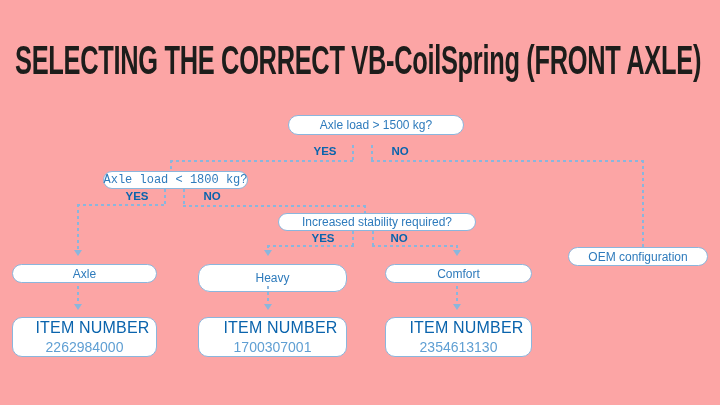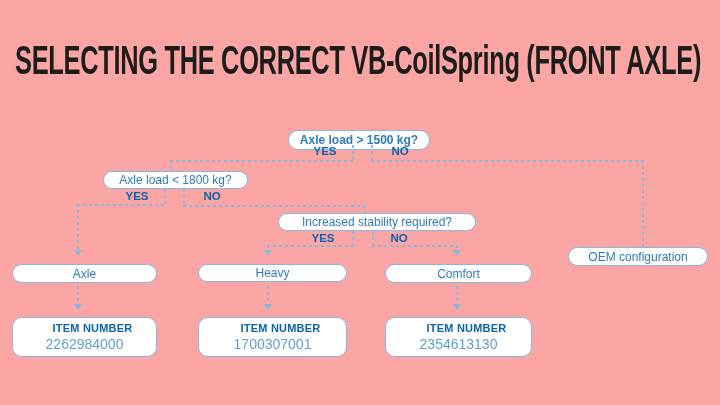--- a/index.html
+++ b/index.html
@@ -22,53 +22,53 @@
   .pill{
     position:absolute;border:1.5px solid var(--line);border-radius:12px;
     display:flex;align-items:center;justify-content:center;
     color:var(--qtext);font-size:12px;background:#fff;white-space:nowrap;
   }
   .itembox{
     position:absolute;border:1.5px solid var(--line);border-radius:10px;
     display:flex;flex-direction:column;align-items:center;justify-content:center;
     background:#fff;gap:2px;
   }
-  .itembox .head{color:var(--bold-blue);font-weight:bold;font-size:11px;letter-spacing:0.2px;padding-left:16px;}
+  .itembox .head{color:var(--bold-blue);font-weight:normal;font-size:16px;letter-spacing:0.2px;padding-left:16px;}
   .itembox .num{color:var(--num-blue);font-size:14px;}
   .branch{
     position:absolute;width:40px;text-align:center;
     color:var(--bold-blue);font-weight:bold;font-size:11.5px;white-space:nowrap;
   }
   .hline{position:absolute;height:2px;
     background:repeating-linear-gradient(90deg,var(--line) 0 3px,transparent 3px 6px);}
   .vline{position:absolute;width:2px;
     background:repeating-linear-gradient(180deg,var(--line) 0 3px,transparent 3px 6px);}
   .arrow{position:absolute;width:0;height:0;
     border-left:4.5px solid transparent;border-right:4.5px solid transparent;
     border-top:6.5px solid var(--line);}
 </style>
 </head>
 <body>
 
 <div class="stage">
 
   <div class="title">SELECTING THE CORRECT VB-CoilSpring (FRONT AXLE)</div>
 
-  <div class="pill" style="left:288px;top:130px;width:142px;height:20px;font-weight:bold;">Axle load &gt; 1500 kg?</div>
+  <div class="pill" style="left:288px;top:115px;width:176px;height:20px;">Axle load &gt; 1500 kg?</div>
   <div class="branch" style="left:305px;top:145px;">YES</div>
   <div class="branch" style="left:380px;top:145px;">NO</div>
   <div class="vline" style="left:352px;top:145px;height:17px;"></div>
   <div class="vline" style="left:371px;top:145px;height:17px;"></div>
   <div class="hline" style="left:170px;top:160px;width:184px;"></div>
   <div class="vline" style="left:170px;top:160px;height:11px;"></div>
   <div class="hline" style="left:371px;top:160px;width:273px;"></div>
   <div class="vline" style="left:642px;top:160px;height:90px;"></div>
   <div class="arrow" style="left:638.5px;top:250px;"></div>
 
-  <div class="pill" style="left:103px;top:171px;width:145px;height:18px;">Axle load &lt; 1800 kg?</div>
+  <div class="pill" style="left:103px;top:171px;width:145px;height:18px;font-family:Liberation Mono, monospace;">Axle load &lt; 1800 kg?</div>
   <div class="branch" style="left:117px;top:190px;">YES</div>
   <div class="branch" style="left:192px;top:190px;">NO</div>
   <div class="vline" style="left:164px;top:189px;height:16px;"></div>
   <div class="vline" style="left:183px;top:189px;height:17px;"></div>
   <div class="hline" style="left:77px;top:204px;width:89px;"></div>
   <div class="vline" style="left:77px;top:204px;height:46px;"></div>
   <div class="arrow" style="left:73.5px;top:250px;"></div>
   <div class="hline" style="left:183px;top:205px;width:183px;"></div>
   <div class="vline" style="left:364px;top:205px;height:8px;"></div>
 
@@ -78,21 +78,21 @@
   <div class="vline" style="left:352px;top:231px;height:16px;"></div>
   <div class="vline" style="left:372px;top:231px;height:16px;"></div>
   <div class="hline" style="left:267px;top:245px;width:87px;"></div>
   <div class="vline" style="left:267px;top:245px;height:6px;"></div>
   <div class="arrow" style="left:263.5px;top:250px;"></div>
   <div class="hline" style="left:372px;top:245px;width:86px;"></div>
   <div class="vline" style="left:456px;top:245px;height:6px;"></div>
   <div class="arrow" style="left:452.5px;top:250px;"></div>
 
   <div class="pill" style="left:12px;top:264px;width:145px;height:19px;">Axle</div>
-  <div class="pill" style="left:198px;top:264px;width:149px;height:18px;">Heavy</div>
+  <div class="pill" style="left:198px;top:264px;width:149px;height:28px;">Heavy</div>
   <div class="pill" style="left:385px;top:264px;width:147px;height:19px;">Comfort</div>
   <div class="pill" style="left:568px;top:247px;width:140px;height:19px;">OEM configuration</div>
 
   <div class="vline" style="left:77px;top:286px;height:19px;"></div>
   <div class="arrow" style="left:73.5px;top:304px;"></div>
   <div class="vline" style="left:267px;top:286px;height:19px;"></div>
   <div class="arrow" style="left:263.5px;top:304px;"></div>
   <div class="vline" style="left:456px;top:286px;height:19px;"></div>
   <div class="arrow" style="left:452.5px;top:304px;"></div>
 

